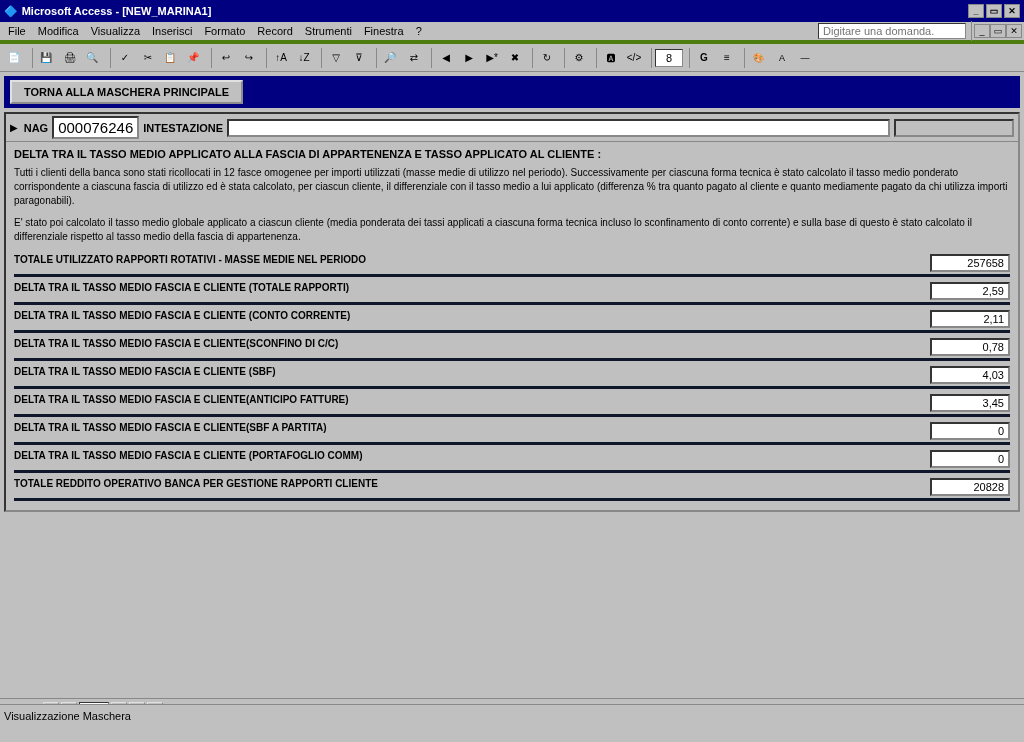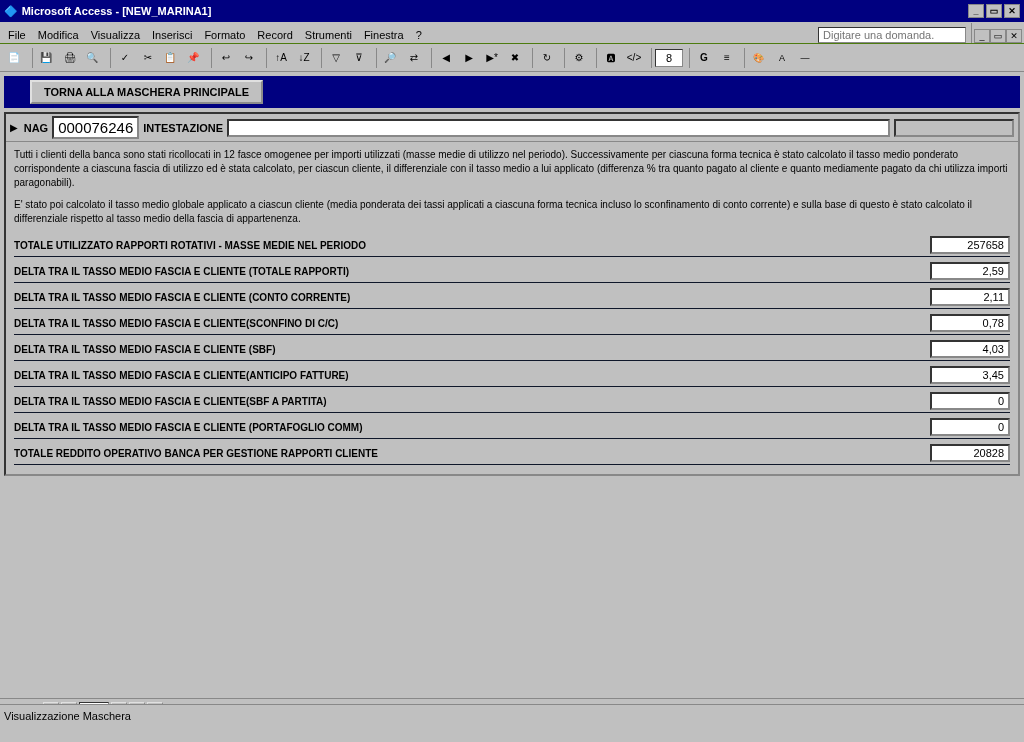--- a/index.html
+++ b/index.html
@@ -27,22 +27,22 @@
       display: flex; align-items: center; justify-content: center;
       cursor: pointer;
       color: black;
     }
 
     
     .menu-bar {
       background: #c0c0c0;
       height: 22px;
       display: flex;
-      align-items: flex-end;
-      border-bottom: 1px solid #4d7c0f;
+      align-items: center;
+      border-bottom: 4px solid #4d7c0f;
       padding: 0 2px;
     }
     .menu-item {
       padding: 2px 6px;
       font-size: 11px;
       cursor: pointer;
     }
 
     
     .toolbar {
@@ -84,21 +84,20 @@
       padding: 4px 6px;
       margin-bottom: 4px;
     }
     .main-button {
       background: #c0c0c0;
       border: 2px outset #e0e0e0;
       padding: 4px 12px;
       font-size: 11px;
       font-weight: bold;
       cursor: pointer;
-      margin-left: 20px;
     }
 
     
     .form-area {
       background: #c0c0c0;
       border: 2px inset #888;
       padding: 0;
     }
 
     
@@ -149,23 +148,22 @@
     }
     .content-text {
       font-size: 10px;
       line-height: 1.4;
       margin-bottom: 8px;
     }
 
     
     .data-row {
       display: flex;
-      align-items: center;
       margin-bottom: 3px;
-      border-bottom: 1px solid #0f172a;
+      border-bottom: 3px solid #0f172a;
       padding: 2px 0;
     }
     .data-row-label {
       font-size: 10px;
       font-weight: bold;
       flex: 1;
     }
     .data-row-value {
       border: 2px inset #888;
       background: white;
@@ -318,20 +316,21 @@
       <div class="record-header">
         <span class="record-arrow">▶</span>
         <span class="field-label">NAG</span>
         <span class="field-value">000076246</span>
         <span class="field-label">INTESTAZIONE</span>
         <span class="field-value-wide">&nbsp;</span>
         <span class="field-value-gray">&nbsp;</span>
       </div>
 
       <div class="content-box">
+        <div class="content-title">DELTA TRA IL TASSO  MEDIO APPLICATO ALLA FASCIA DI APPARTENENZA E TASSO APPLICATO  AL CLIENTE :</div>
         <div class="content-text">Tutti i clienti della banca sono stati ricollocati in 12 fasce omogenee per importi utilizzati (masse medie di utilizzo nel periodo). Successivamente per ciascuna forma tecnica è stato calcolato il tasso medio ponderato corrispondente a ciascuna fascia di utilizzo ed è stata calcolato, per ciascun cliente, il differenziale con il tasso medio a lui applicato (differenza % tra quanto pagato al cliente e quanto mediamente pagato da chi utilizza importi paragonabili).</div>
         <div class="content-text">E' stato poi calcolato il tasso medio globale applicato a ciascun cliente (media ponderata dei tassi applicati a ciascuna forma tecnica incluso lo sconfinamento di conto corrente) e sulla base di questo è stato calcolato il differenziale rispetto al tasso medio della fascia di appartenenza.</div>
 
         <div class="data-row">
           <span class="data-row-label">TOTALE UTILIZZATO RAPPORTI ROTATIVI - MASSE MEDIE NEL PERIODO</span>
           <span class="data-row-value">257658</span>
         </div>
         <div class="data-row">
           <span class="data-row-label">DELTA TRA IL TASSO MEDIO FASCIA E CLIENTE (TOTALE RAPPORTI)</span>
           <span class="data-row-value">2,59</span>

